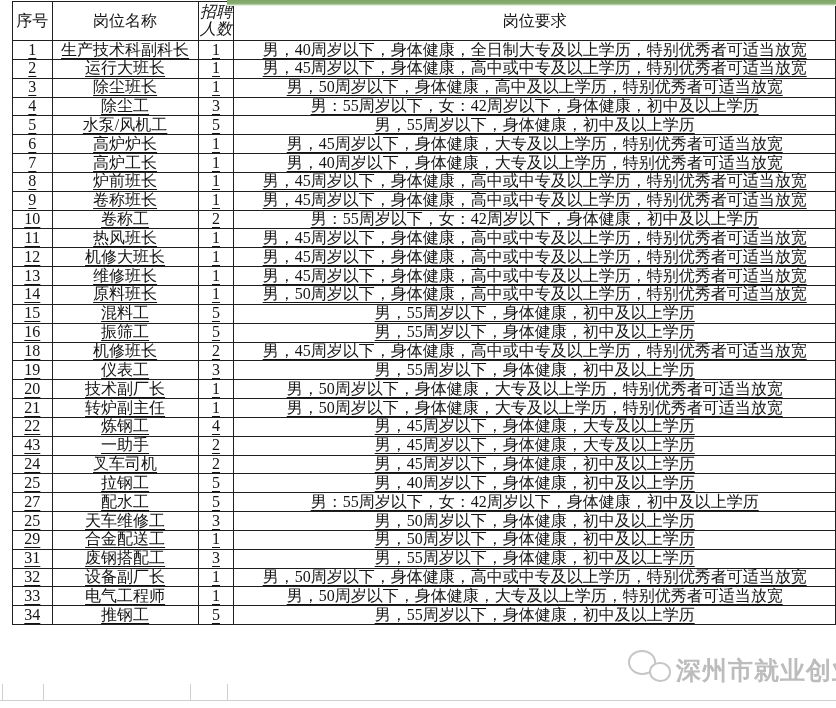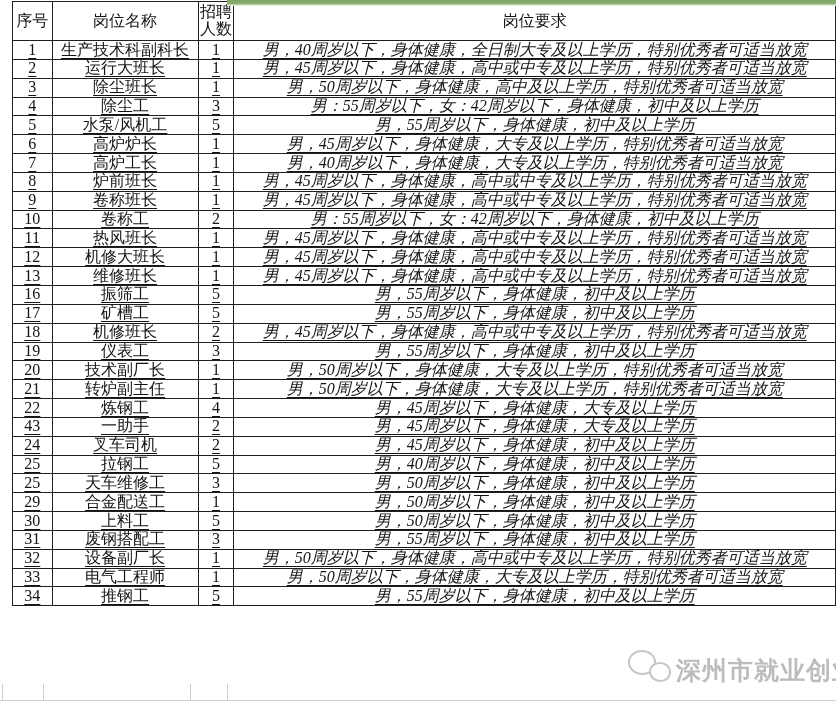--- a/index.html
+++ b/index.html
@@ -18,22 +18,22 @@
   }
   table.job th,table.job td{
     border:1px solid #1f1f1f;
     padding:0;margin:0;
     text-align:center;vertical-align:middle;
     font-size:16px;font-weight:normal;color:#141414;
     line-height:1.05;overflow:hidden;
   }
   table.job thead tr{height:39px;}
   table.job tbody tr{height:18.85px;}
-  th.th-count{line-height:1.15;padding:0 2px;}
-  td.req{text-align:left;padding-left:3px;font-style:italic;}
+  th.th-count{line-height:1.15;padding:0 2px;font-style:italic;}
+  td.req{text-align:left;padding-left:3px;}
   span.u{
     text-decoration:underline;
     text-decoration-thickness:1px;
     text-underline-offset:3px;
     white-space:nowrap;
   }
   
   .gline-h{position:absolute;left:0;top:700px;width:836px;height:1px;background:#cfcfcf;}
   .gline-v{position:absolute;top:684px;height:16px;width:1px;background:#cfcfcf;}
   .gv1{left:2px;}.gv2{left:43px;}.gv3{left:190px;}.gv4{left:227px;}
@@ -144,28 +144,34 @@
         <td><span class="u">1</span></td>
         <td class="req"><span class="u">男，45周岁以下，身体健康，高中或中专及以上学历，特别优秀者可适当放宽</span></td>
       </tr>
       <tr>
         <td><span class="u">13</span></td>
         <td><span class="u">维修班长</span></td>
         <td><span class="u">1</span></td>
         <td class="req"><span class="u">男，45周岁以下，身体健康，高中或中专及以上学历，特别优秀者可适当放宽</span></td>
       </tr>
       <tr>
+        <td><span class="u">14</span></td>
+        <td><span class="u">原料班长</span></td>
+        <td><span class="u">1</span></td>
+        <td class="req"><span class="u">男，50周岁以下，身体健康，高中或中专及以上学历，特别优秀者可适当放宽</span></td>
+      </tr>
+      <tr>
+        <td><span class="u">15</span></td>
+        <td><span class="u">混料工</span></td>
+        <td><span class="u">5</span></td>
+        <td class="req"><span class="u">男，55周岁以下，身体健康，初中及以上学历</span></td>
+      </tr>
+      <tr>
         <td><span class="u">16</span></td>
         <td><span class="u">振筛工</span></td>
-        <td><span class="u">5</span></td>
-        <td class="req"><span class="u">男，55周岁以下，身体健康，初中及以上学历</span></td>
-      </tr>
-      <tr>
-        <td><span class="u">17</span></td>
-        <td><span class="u">矿槽工</span></td>
         <td><span class="u">5</span></td>
         <td class="req"><span class="u">男，55周岁以下，身体健康，初中及以上学历</span></td>
       </tr>
       <tr>
         <td><span class="u">18</span></td>
         <td><span class="u">机修班长</span></td>
         <td><span class="u">2</span></td>
         <td class="req"><span class="u">男，45周岁以下，身体健康，高中或中专及以上学历，特别优秀者可适当放宽</span></td>
       </tr>
       <tr>
@@ -204,35 +210,35 @@
         <td><span class="u">2</span></td>
         <td class="req"><span class="u">男，45周岁以下，身体健康，初中及以上学历</span></td>
       </tr>
       <tr>
         <td><span class="u">25</span></td>
         <td><span class="u">拉钢工</span></td>
         <td><span class="u">5</span></td>
         <td class="req"><span class="u">男，40周岁以下，身体健康，初中及以上学历</span></td>
       </tr>
       <tr>
+        <td><span class="u">27</span></td>
+        <td><span class="u">配水工</span></td>
+        <td><span class="u">5</span></td>
+        <td class="req"><span class="u">男：55周岁以下，女：42周岁以下，身体健康，初中及以上学历</span></td>
+      </tr>
+      <tr>
         <td><span class="u">25</span></td>
         <td><span class="u">天车维修工</span></td>
         <td><span class="u">3</span></td>
         <td class="req"><span class="u">男，50周岁以下，身体健康，初中及以上学历</span></td>
       </tr>
       <tr>
         <td><span class="u">29</span></td>
         <td><span class="u">合金配送工</span></td>
         <td><span class="u">1</span></td>
-        <td class="req"><span class="u">男，50周岁以下，身体健康，初中及以上学历</span></td>
-      </tr>
-      <tr>
-        <td><span class="u">30</span></td>
-        <td><span class="u">上料工</span></td>
-        <td><span class="u">5</span></td>
         <td class="req"><span class="u">男，50周岁以下，身体健康，初中及以上学历</span></td>
       </tr>
       <tr>
         <td><span class="u">31</span></td>
         <td><span class="u">废钢搭配工</span></td>
         <td><span class="u">3</span></td>
         <td class="req"><span class="u">男，55周岁以下，身体健康，初中及以上学历</span></td>
       </tr>
       <tr>
         <td><span class="u">32</span></td>

